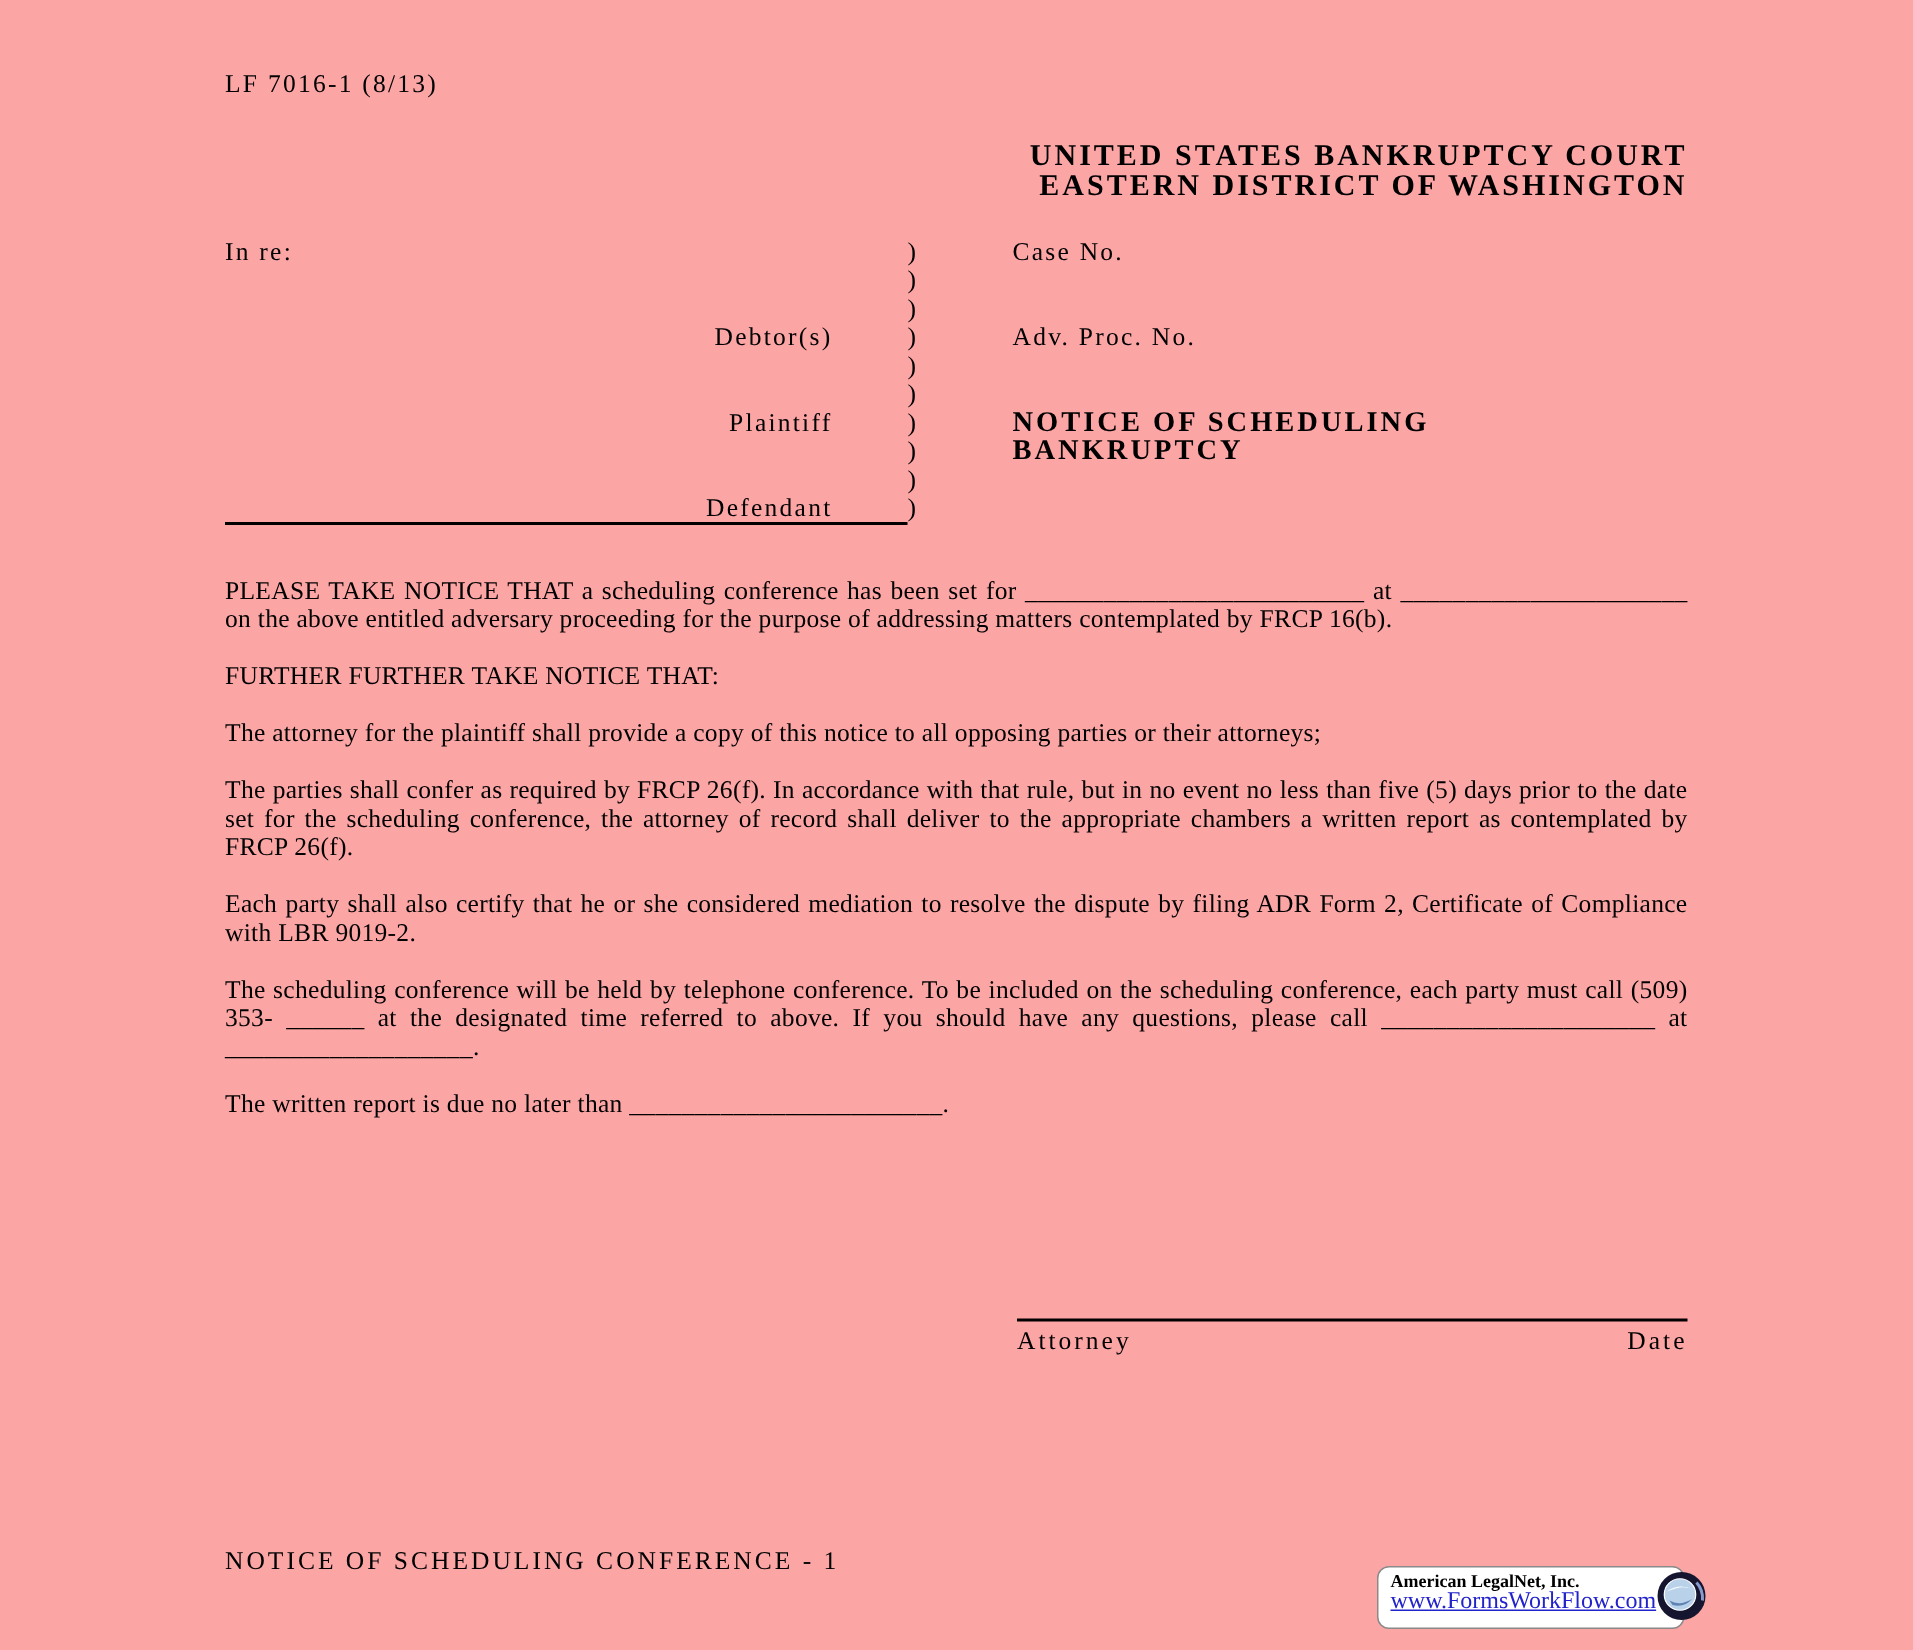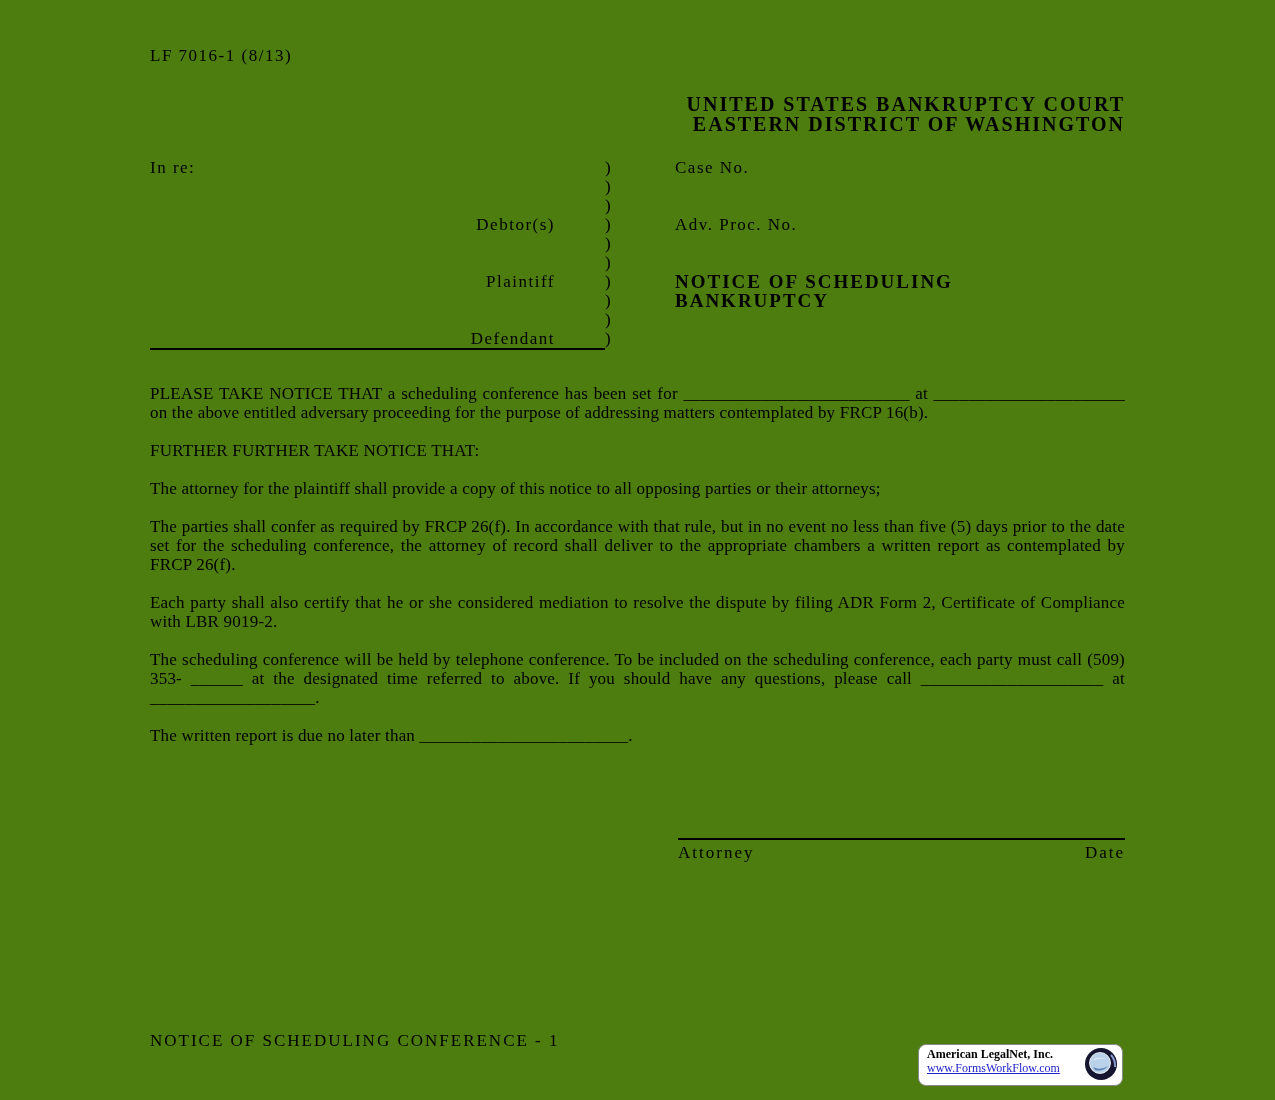--- a/index.html
+++ b/index.html
@@ -5,21 +5,21 @@
   * { margin: 0; padding: 0; box-sizing: border-box; }
   html, body { background: #ffffff; }
   body {
     font-family: "Liberation Serif", "DejaVu Serif", serif;
     color: #000000;
   }
   .page {
     position: relative;
     width: 1275px;
     height: 1100px;
-    background: #4d7c0f;
+    background: #fca5a5;
     overflow: hidden;
   }
   
   .form-number {
     position: absolute;
     top: 46px; left: 150px;
     font-size: 17px;
     letter-spacing: 1.5px;
   }
   .court-title {
@@ -57,21 +57,21 @@
   }
   .body-text p {
     text-align: justify;
     line-height: 19px;
     margin-bottom: 19px;
     letter-spacing: 0.2px;
   }
   
   .signature {
     position: absolute;
-    top: 838px; left: 678px; width: 447px;
+    top: 879px; left: 678px; width: 447px;
   }
   .sig-line { border-top: 2px solid #000; width: 100%; }
   .sig-labels {
     display: flex;
     justify-content: space-between;
     font-size: 17px;
     letter-spacing: 2px;
     padding-top: 3px;
   }
   
@@ -92,21 +92,21 @@
     align-items: flex-start;
     padding: 2px 4px 2px 8px;
   }
   .legalnet-text { flex: 1; line-height: 14px; }
   .legalnet-name {
     font-size: 12px;
     font-weight: bold;
     white-space: nowrap;
   }
   .legalnet-url {
-    font-size: 12px;
+    font-size: 16px;
     text-decoration: underline;
     white-space: nowrap;
     cursor: pointer;
   }
   .globe-icon { width: 34px; height: 34px; flex: 0 0 auto; }
 </style>
 </head>
 <body>
 
 <div class="page">

